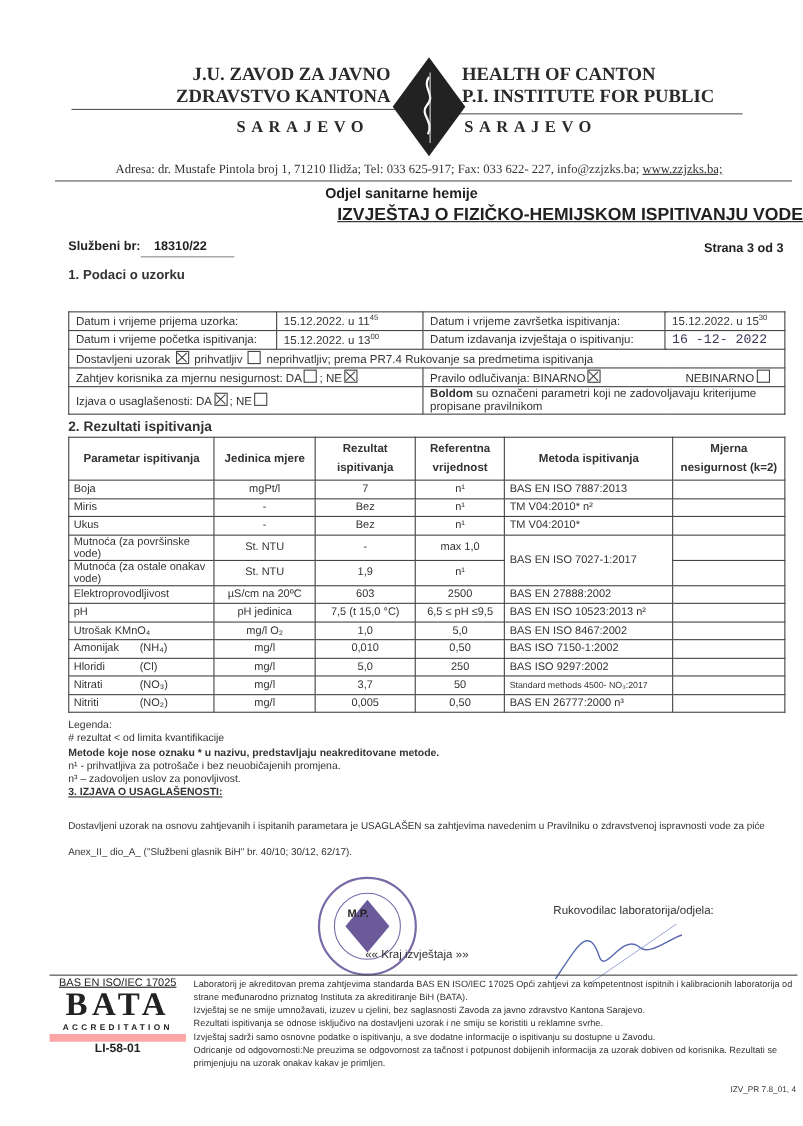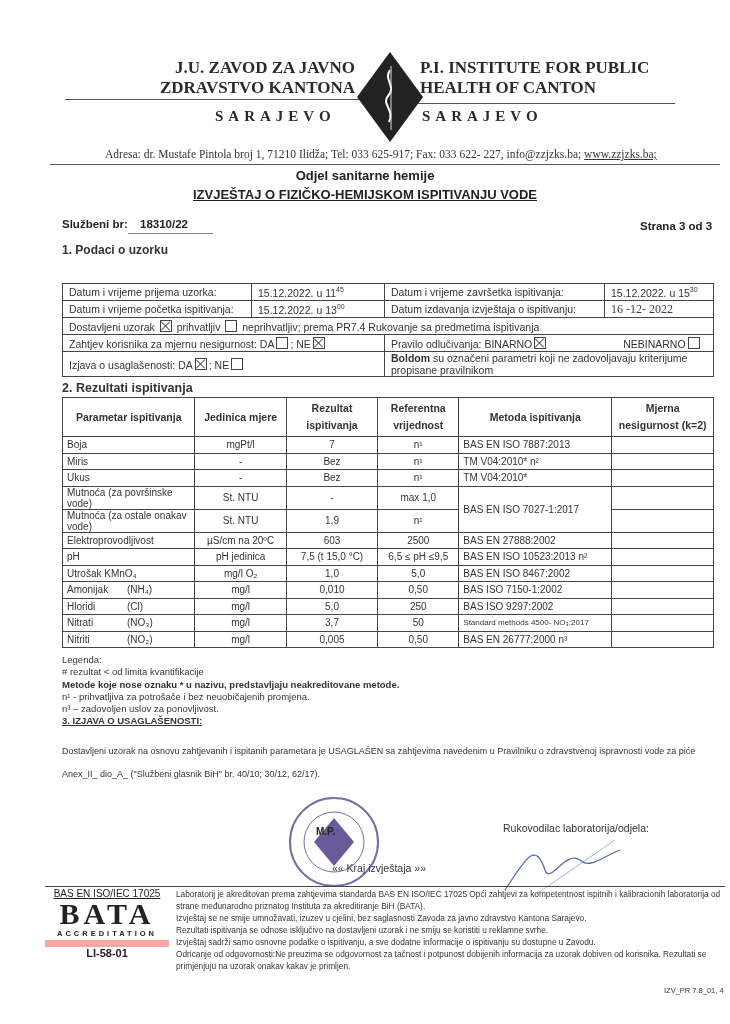--- a/index.html
+++ b/index.html
@@ -6,42 +6,42 @@
     body { width:730px; height:1024px; position:relative; overflow:hidden; font-family:"Liberation Sans", sans-serif; color:#222; }
     .abs { position:absolute; }
     .hdr-left, .hdr-right { font-family:"Liberation Serif", serif; font-weight:bold; font-size:17px; line-height:20px; color:#2a2a2a; }
     .hdr-left { right:calc(730px - 355px); top:58px; text-align:right; }
     .hdr-right { left:420px; top:58px; }
     .sar { font-family:"Liberation Serif", serif; font-weight:bold; font-size:15px; letter-spacing:5px; color:#2a2a2a; }
     .hline { position:absolute; height:1px; background:#555; }
     .addr { font-family:"Liberation Serif", serif; font-size:11.5px; color:#333; }
     .addr u { text-decoration:underline; }
     .title1 { font-weight:bold; font-size:13px; text-align:center; width:730px; left:0; }
-    .title2 { font-weight:bold; font-size:13px; text-align:center; width:730px; left:0; text-decoration:underline; }
+    .title2 { font-weight:bold; font-size:16px; text-align:right; width:730px; left:0; text-decoration:underline; }
     table { border-collapse:collapse; }
     .info td { border:1px solid #444; font-size:10.5px; padding:0 6px; height:16px; color:#333; }
     .res th { border:1px solid #444; font-size:10.5px; font-weight:bold; text-align:center; padding:2px 4px; line-height:17px; color:#333; }
     .res td { border:1px solid #444; font-size:10px; padding:0 4px; height:15.5px; color:#333; }
     .res td.c { text-align:center; }
     .cb { display:inline-block; width:10px; height:10px; border:1px solid #444; vertical-align:-1px; position:relative; margin:0 2px; }
     .cb.x::before, .cb.x::after { content:""; position:absolute; left:4px; top:-1px; width:1px; height:12px; background:#444; }
     .cb.x::before { transform:rotate(45deg); } .cb.x::after { transform:rotate(-45deg); }
     .small { font-size:9.5px; color:#333; line-height:12.3px; }
     .foot { font-size:8.3px; color:#333; line-height:12px; }
   </style>
 </head>
 <body>
 
 <div class="abs hdr-left">
   <div>J.U. ZAVOD ZA JAVNO</div>
   <div>ZDRAVSTVO KANTONA</div>
 </div>
 <div class="abs hdr-right">
+  <div>HEALTH OF CANTON</div>
   <div>P.I. INSTITUTE FOR PUBLIC</div>
-  <div>HEALTH OF CANTON</div>
 </div>
 <div class="hline" style="left:65px;top:99px;width:305px;"></div>
 <div class="hline" style="left:395px;top:103px;width:280px;"></div>
 <div class="abs sar" style="left:215px;top:108px;">SARAJEVO</div>
 <div class="abs sar" style="left:422px;top:108px;">SARAJEVO</div>
 <svg class="abs" style="left:355px;top:52px;" width="70" height="90">
   <polygon points="35,0 68,45 35,90 2,45" fill="#222"></polygon>
   <path d="M35 18 C28 28,42 34,33 44 C26 52,40 58,34 70" stroke="#fff" stroke-width="2" fill="none"></path>
   <line x1="36" y1="14" x2="36" y2="78" stroke="#ddd" stroke-width="1"></line>
 </svg>
@@ -67,21 +67,21 @@
       <tr>
     <td style="width:176px;">Datum i vrijeme prijema uzorka:</td>
     <td style="width:120px;"><span>15.12.2022. u 11</span><sup style="font-size:7px;">45</sup></td>
     <td colspan="2" style="width:200px;">Datum i vrijeme završetka ispitivanja:</td>
     <td style="width:96px;"><span>15.12.2022. u 15</span><sup style="font-size:7px;">30</sup></td>
   </tr>
   <tr>
     <td>Datum i vrijeme početka ispitivanja:</td>
     <td><span>15.12.2022. u 13</span><sup style="font-size:7px;">00</sup></td>
     <td colspan="2">Datum izdavanja izvještaja o ispitivanju:</td>
-    <td style="font-family:Liberation Serif, serif;font-size:12px;color:#3a3a5a;">16 -12- 2022</td>
+    <td style="font-family:Liberation Mono, monospace;font-size:12px;color:#3a3a5a;">16 -12- 2022</td>
   </tr>
   <tr>
     <td colspan="5">
       <span>Dostavljeni uzorak</span>
       <span class="cb x"></span>
       <span>prihvatljiv</span>
       <span class="cb"></span>
       <span>neprihvatljiv; prema PR7.4 Rukovanje sa predmetima ispitivanja</span>
     </td>
   </tr>

